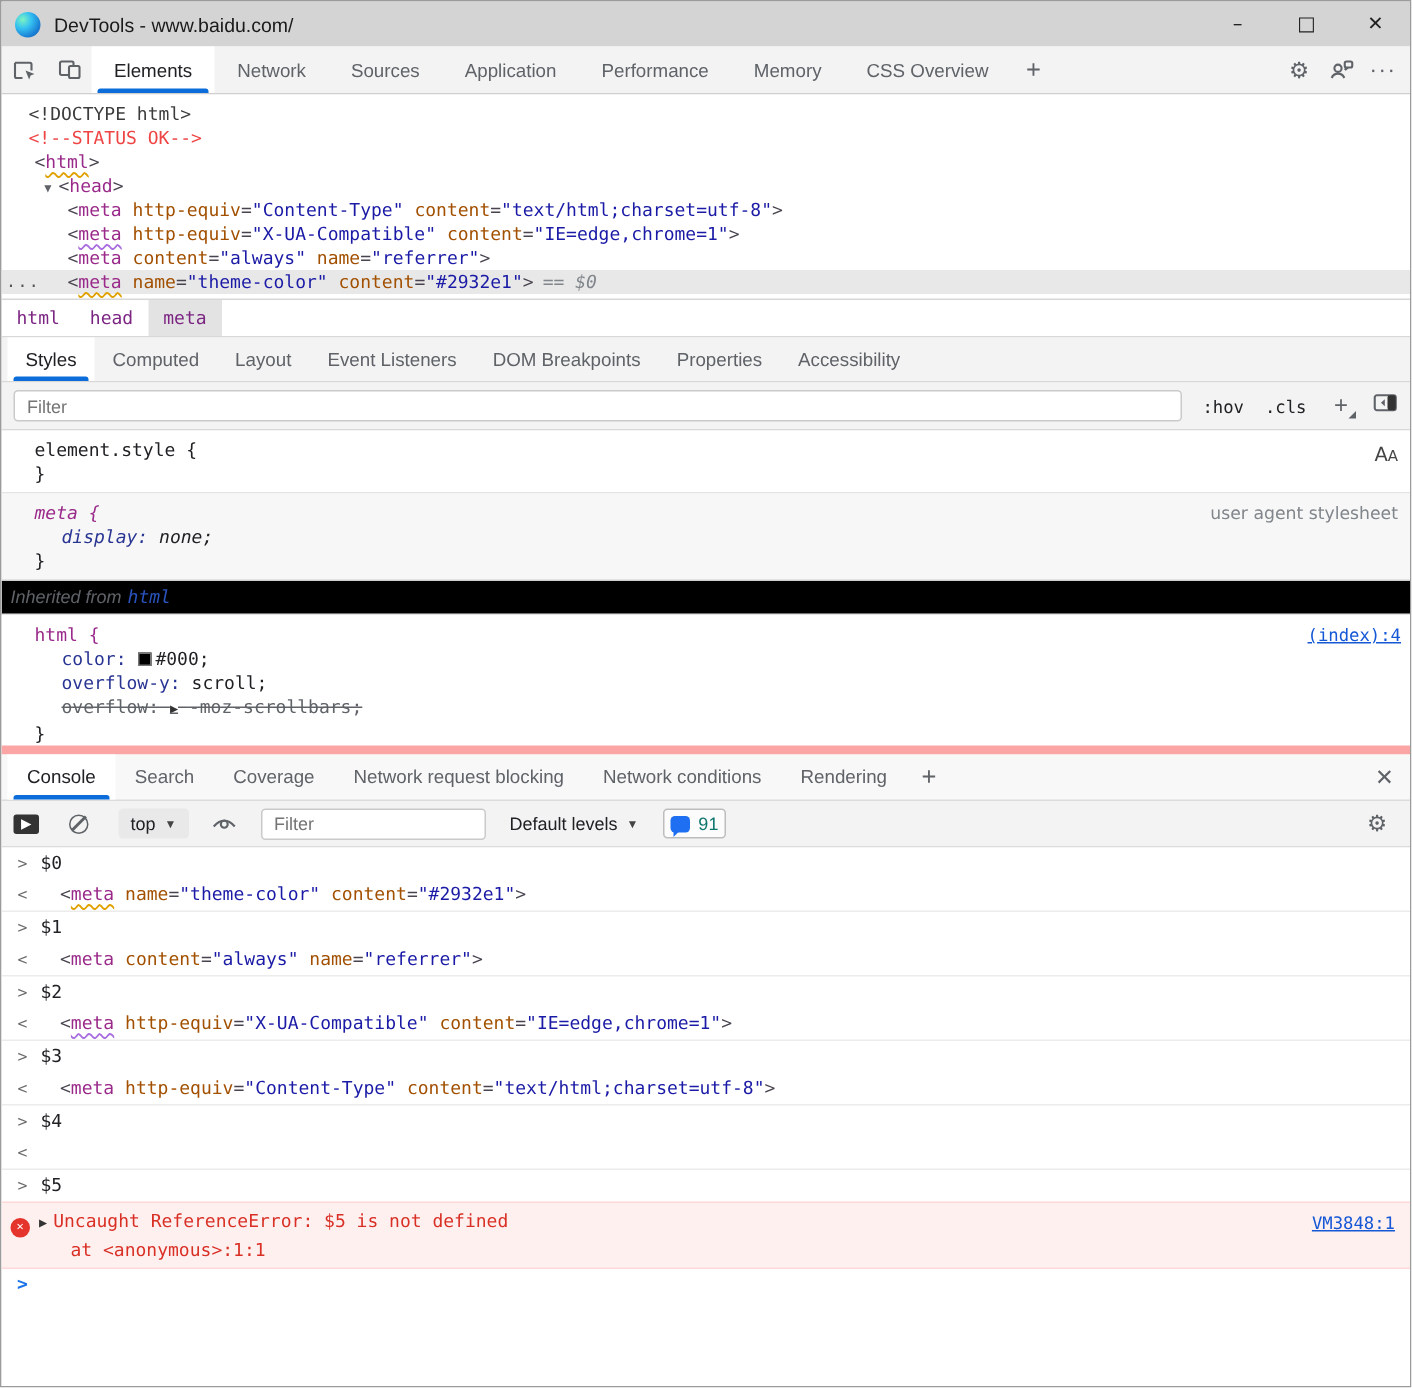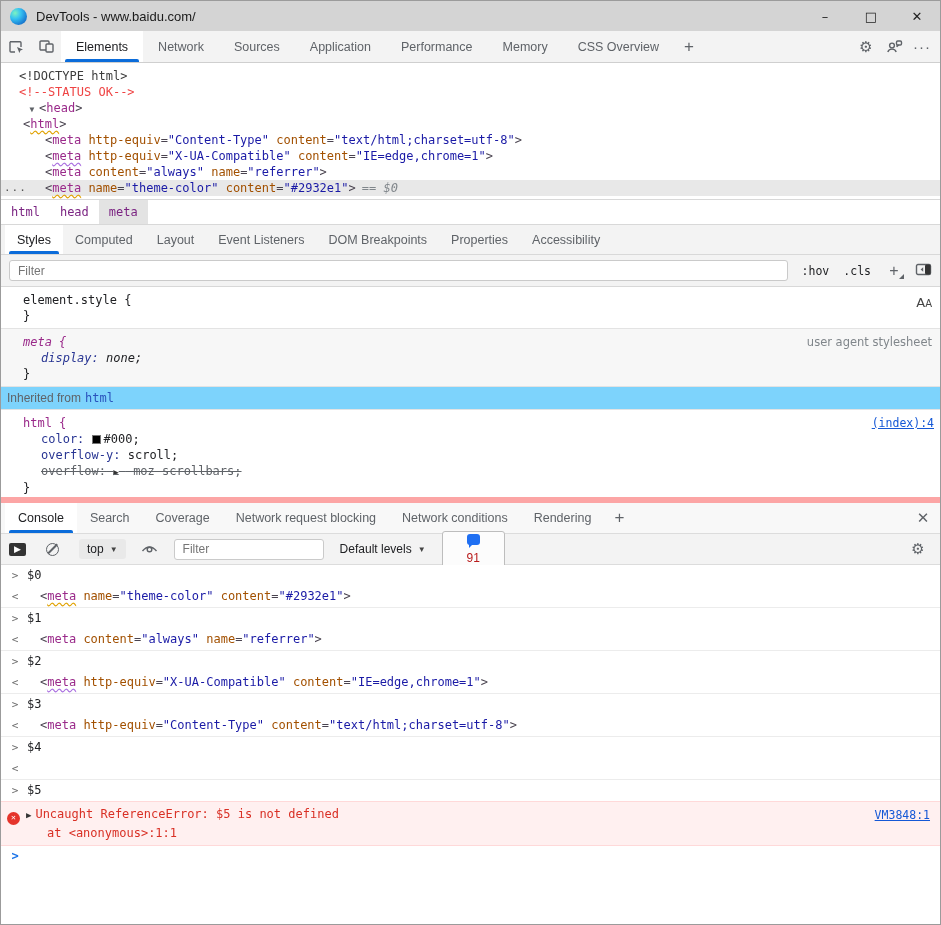--- a/index.html
+++ b/index.html
@@ -70,21 +70,21 @@
   .css-sections { height:210px; flex:0 0 auto; overflow:hidden; background:#fff; font-family:"DejaVu Sans Mono", monospace; font-size:12px; }
   .rule { padding:5px 6px 4px 6px; line-height:16px; position:relative; border-bottom:1px solid #e3e3e3; }
   .rule .line { white-space:nowrap;margin-left:16px; }
   .rule .ind { padding-left:18px; }
   .sel-tag { color:#9a2a8a; }
   .prop { color:#283593; }
   .valtxt { color:#202124; }
   .italic { font-style:italic; }
   .ua-rule { background:#f7f7f7; }
   .ua-origin { position:absolute; right:8px; top:5px; font-family:"DejaVu Sans", sans-serif; font-size:11.5px; color:#80868b; }
-  .inherited-bar { background:#7dd3fc; border-bottom:1px solid #e3e3e3; padding:4px 6px; font-family:"Liberation Sans", sans-serif; font-size:12px; color:#5f6368; }
+  .inherited-bar { background:#000000; border-bottom:1px solid #e3e3e3; padding:4px 6px; font-family:"Liberation Sans", sans-serif; font-size:12px; color:#5f6368;font-style:italic; }
   .inherited-bar .link-mono { font-family:"DejaVu Sans Mono", monospace; color:#2a53bd; margin-left:4px; }
   .src-link { position:absolute; right:6px; top:5px; color:#1558d6; text-decoration:underline; font-size:11.5px; }
   .swatch { display:inline-block; width:9px; height:9px; background:#000; border:1px solid #767676; margin:0 3px -1px 0; }
   .strike { text-decoration: line-through; color:#5f6368; }
   .strike .prop, .strike .valtxt { color:#5f6368; }
   .aa-icon { position:absolute; right:8px; top:8px; color:#444; font-family:"DejaVu Sans", sans-serif; }
   .aa-icon .a1 { font-size:13px; } .aa-icon .a2 { font-size:10px; }
 
   
   .drawer { flex:1; display:flex; flex-direction:column; border-top:6px solid #fca5a5; background:#fff; min-height:0; }
@@ -93,21 +93,21 @@
   .drawer-close { margin-left:auto; width:34px; display:flex; align-items:center; justify-content:center; color:#5f6368; font-size:15px; }
   .console-toolbar { height:31px; background:#f3f3f3; border-bottom:1px solid #dcdcdc; display:flex; align-items:center; padding:0 8px; flex:0 0 auto; }
   .ct-gap { width:10px; }
   .dock-icon { width:17px; height:13px; background:#333; border-radius:2px; color:#fff; font-size:9px; display:flex; align-items:center; justify-content:center; }
   .clear-icon { width:13px; height:13px; border:1.5px solid #5f6368; border-radius:50%; position:relative; }
   .clear-icon::after { content:""; position:absolute; left:-1px; top:4.5px; width:13px; height:1.5px; background:#5f6368; transform:rotate(-45deg); }
   .ctx-select { background:#e9e9e9; border-radius:3px; padding:3px 8px; font-size:12px; color:#202124; display:flex; align-items:center; gap:6px; }
   .caret { font-size:8px; color:#444; }
   .console-filter { width:150px; height:21px; border:1px solid #cacaca; border-radius:3px; padding:0 8px; font-size:12px; outline:none; background:#fff; }
   .levels { font-size:12px; color:#202124; display:flex; align-items:center; gap:6px; margin-left:16px; }
-  .msg-badge { margin-left:16px; border:1px solid #bdbdbd; border-radius:3px; background:#fcfcfc; padding:2px 24px; display:flex; align-items:center; gap:6px; font-size:12px; color:#b91c1c;flex-direction:column; }
+  .msg-badge { margin-left:16px; border:1px solid #bdbdbd; border-radius:3px; background:#fcfcfc; padding:2px 4px; display:flex; align-items:center; gap:6px; font-size:12px; color:#0f766e; }
   .bubble { width:13px; height:11px; background:#1f6ff2; border-radius:3px; position:relative; }
   .bubble::after { content:""; position:absolute; left:2px; bottom:-3px; border-left:4px solid #1f6ff2; border-bottom:4px solid transparent; }
   .console-toolbar .right { margin-left:auto; }
 
   
   .console-messages { flex:1; overflow:hidden; background:#fff; font-family:"DejaVu Sans Mono", monospace; font-size:12px; }
   .c-row { display:flex; align-items:flex-start; padding:2px 0; line-height:17px; }
   .c-chev { width:16px; text-align:center; color:#6b6b6b; font-size:11px; flex:0 0 auto; margin-left:6px; }
   .c-input .c-label { color:#202124; margin-left:4px; }
   .c-output { border-bottom:1px solid #ececec; }
@@ -175,22 +175,22 @@
       </div>
       <div class="iconbtn">
           <span class="more-glyph">···</span>
         </div>
     </div>
   </div>
 
   <div class="dom-tree mono" id="dom-tree">
       <div class="tree-row" style="padding-left: 18px;"><span class="doc">&lt;!DOCTYPE html&gt;</span></div>
       <div class="tree-row" style="padding-left: 18px;"><span class="cm">&lt;!--STATUS OK--&gt;</span></div>
+      <div class="tree-row" style="padding-left: 22px;"><span class="pn">&lt;</span><span class="tg wo">html</span><span class="pn">&gt;</span></div>
       <div class="tree-row" style="padding-left: 24px;"><span class="tree-arrow">▼</span><span class="pn">&lt;</span><span class="tg">head</span><span class="pn">&gt;</span></div>
-      <div class="tree-row" style="padding-left: 22px;"><span class="pn">&lt;</span><span class="tg wo">html</span><span class="pn">&gt;</span></div>
       <div class="tree-row" style="padding-left: 44px;"><span class="pn">&lt;</span><span class="tg">meta</span><span> </span><span class="at">http-equiv</span><span class="pn">=</span><span class="vl">"Content-Type"</span><span> </span><span class="at">content</span><span class="pn">=</span><span class="vl">"text/html;charset=utf-8"</span><span class="pn">&gt;</span></div>
       <div class="tree-row" style="padding-left: 44px;"><span class="pn">&lt;</span><span class="tg wp">meta</span><span> </span><span class="at">http-equiv</span><span class="pn">=</span><span class="vl">"X-UA-Compatible"</span><span> </span><span class="at">content</span><span class="pn">=</span><span class="vl">"IE=edge,chrome=1"</span><span class="pn">&gt;</span></div>
       <div class="tree-row" style="padding-left: 44px;"><span class="pn">&lt;</span><span class="tg">meta</span><span> </span><span class="at">content</span><span class="pn">=</span><span class="vl">"always"</span><span> </span><span class="at">name</span><span class="pn">=</span><span class="vl">"referrer"</span><span class="pn">&gt;</span></div>
       <div class="tree-row selected" style="padding-left: 44px;"><span class="tree-gutter">...</span><span class="pn">&lt;</span><span class="tg wo">meta</span><span> </span><span class="at">name</span><span class="pn">=</span><span class="vl">"theme-color"</span><span> </span><span class="at">content</span><span class="pn">=</span><span class="vl">"#2932e1"</span><span class="pn">&gt;</span><span class="suffix">== $0</span></div>
     </div>
 
   <div class="breadcrumb" id="breadcrumb">
       <div class="crumb">html</div>
       <div class="crumb">head</div>
       <div class="crumb active">meta</div>

